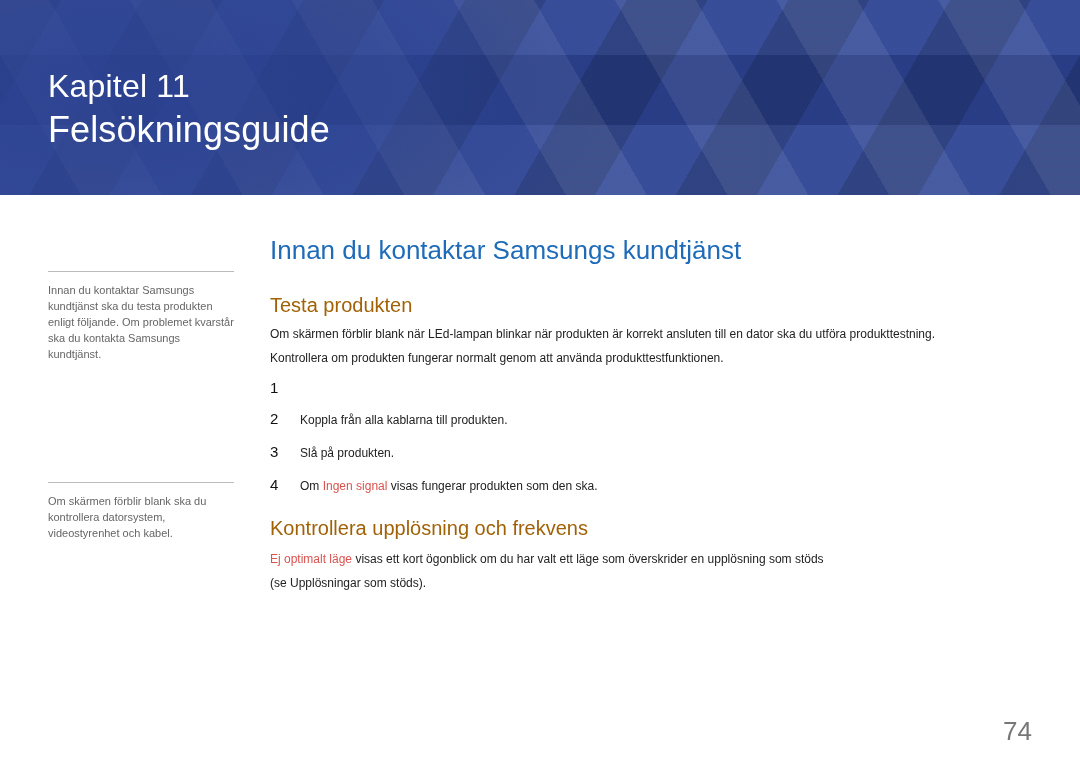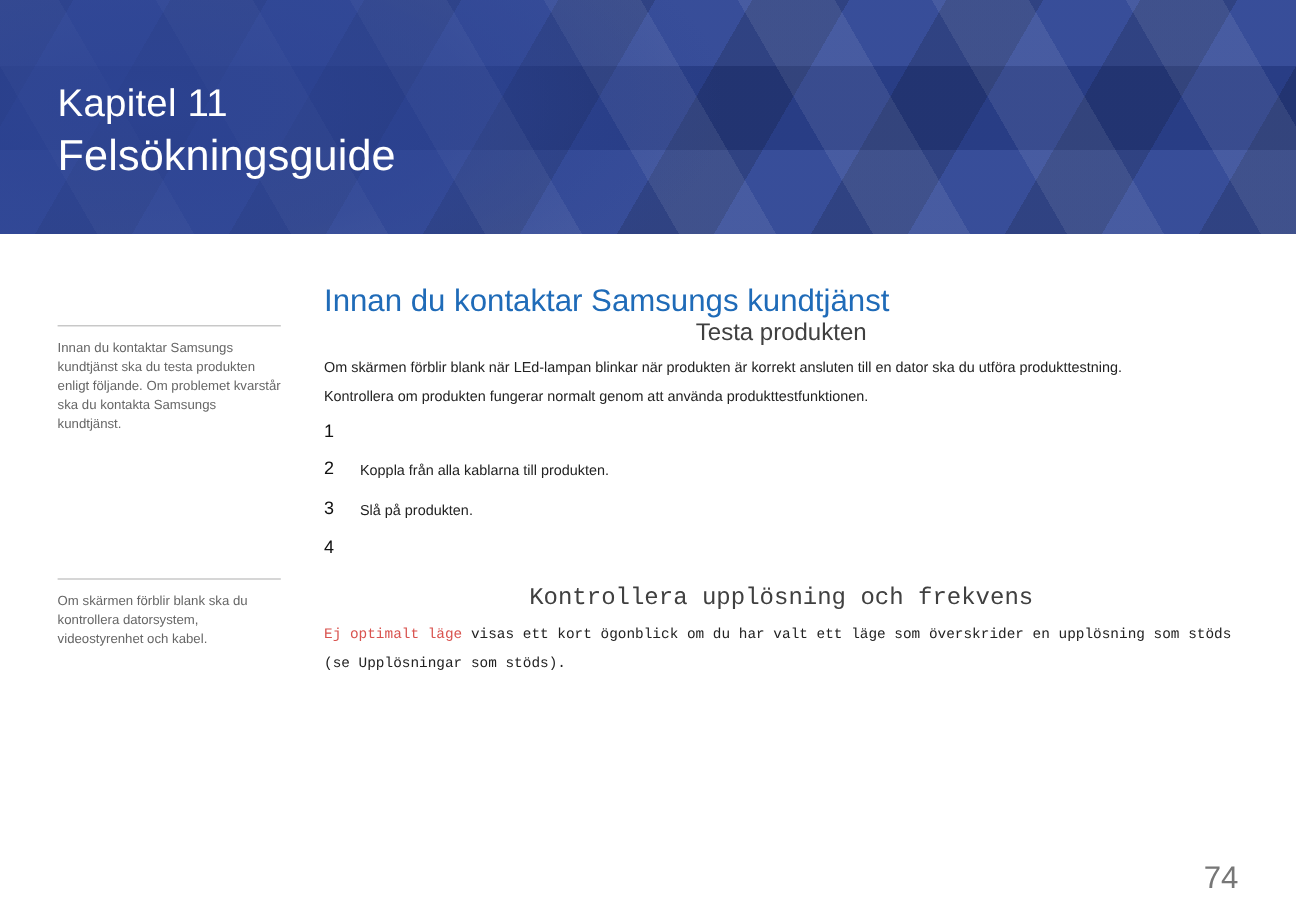--- a/index.html
+++ b/index.html
@@ -45,31 +45,31 @@
     padding: 40px 48px 0 48px;
   }
   .cols { display: flex; gap: 36px; }
   .left-col { width: 186px; flex: 0 0 186px; color: #666; font-size: 11px; line-height: 16px; }
   .right-col { flex: 1; }
 
   .note-rule { border: 0; border-top: 1px solid #bbb; margin: 0 0 10px 0; }
   .left-note-1 { margin-top: 36px; }
   .left-note-2 { margin-top: 120px; }
 
-  .section-title { color: #1f6bb8; font-size: 26px; font-weight: 400; }
-  .subsection-title { color: #404040; font-size: 20px; font-weight: 400; margin-bottom: 8px; text-align: center; }
+  .section-title { color: #1f6bb8; font-size: 26px; font-weight: 400; margin-bottom: 28px; }
+  .subsection-title { color: #a16207; font-size: 20px; font-weight: 400; margin-bottom: 8px; }
   .body-text { color: #222; font-size: 12px; line-height: 18px; }
   .body-para { margin-bottom: 6px; }
 
   ol.steps { list-style: none; margin-top: 12px; }
   ol.steps li { display: flex; gap: 16px; margin-bottom: 14px; }
   ol.steps li .num { font-size: 15px; color: #111; width: 14px; flex: 0 0 14px; }
   ol.steps li .step-text { font-size: 12px; color: #222; line-height: 18px; padding-top: 1px; }
 
-  .second-sub { margin-top: 22px; font-family: Liberation Mono, monospace; }
+  .second-sub { margin-top: 22px; }
   .second-sub .subsection-title { margin-bottom: 10px; }
 
   .kw-red { color: #d9534f; }
 
   .page-number {
     position: absolute; right: 48px; bottom: 16px;
     font-size: 26px; color: #777;
   }
 </style>
 </head>
@@ -114,20 +114,23 @@
           <li>
             <span class="num">2</span>
             <span class="step-text">Koppla från alla kablarna till produkten.</span>
           </li>
           <li>
             <span class="num">3</span>
             <span class="step-text">Slå på produkten.</span>
           </li>
           <li>
             <span class="num">4</span>
+            <span class="step-text">
+              <span>Om </span><span class="kw-red">Ingen signal</span><span> visas fungerar produkten som den ska.</span>
+            </span>
           </li>
         </ol>
 
         <div class="second-sub">
           <h2 class="subsection-title">Kontrollera upplösning och frekvens</h2>
           <p class="body-text body-para">
             <span class="kw-red">Ej optimalt läge</span><span> visas ett kort ögonblick om du har valt ett läge som överskrider en upplösning som stöds</span>
           </p>
           <p class="body-text">(se Upplösningar som stöds).</p>
         </div>

